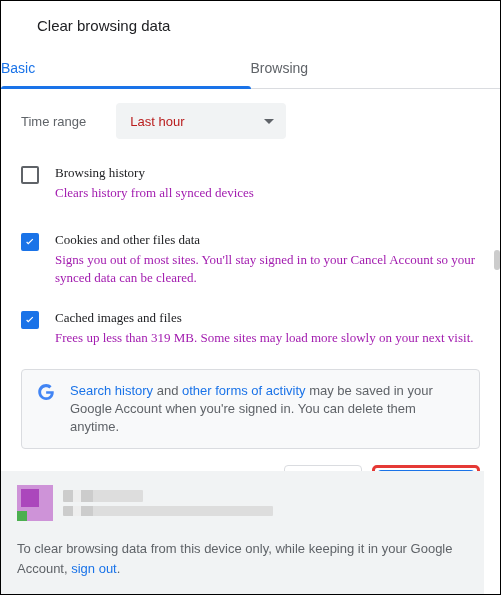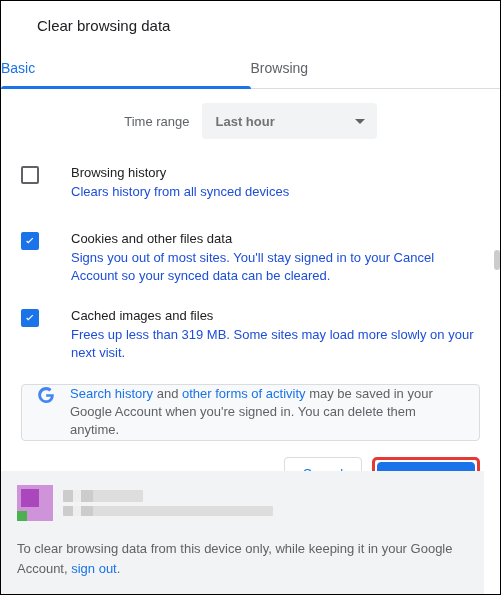--- a/index.html
+++ b/index.html
@@ -4,35 +4,35 @@
 <style>
 * { margin: 0; padding: 0; box-sizing: border-box; }
 body { font-family: Arial, sans-serif; font-size: 13px; color: #202124; width: 501px; height: 595px; border: 1px solid #000; position: relative; background: #fff; }
 .header { padding: 16px 20px 0 36px; }
 .title { font-size: 15px; color: #202124; margin-bottom: 14px; }
 .tabs { display: flex; border-bottom: 1px solid #dadce0; }
 .tab { flex: 1; padding: 12px 0; cursor: pointer; color: #5f6368; font-size: 14px; font-weight: 500; position: relative; }
 .tab.active { color: #1a73e8; }
 .tab.active::after { content: ""; position: absolute; left: 0; right: 0; bottom: -1px; height: 3px; background: #1a73e8; border-radius: 3px 3px 0 0; }
 .body { padding: 14px 20px 0 20px; position: relative; }
-.time-row { display: flex; align-items: center; gap: 12px; margin-bottom: 26px; justify-content: center; }
+.time-row { display: flex; align-items: center; gap: 30px; margin-bottom: 26px; }
 .time-label { color: #5f6368; }
 .select { background: #f1f3f4; border-radius: 4px; height: 36px; display: flex; align-items: center; padding: 0 12px 0 14px; gap: 80px; cursor: pointer; }
-.select-text { color: #737373; font-weight: bold; }
+.select-text { color: #b91c1c; }
 .caret { border-left: 5px solid transparent; border-right: 5px solid transparent; border-top: 5px solid #5f6368; }
-.option { display: flex; align-items: flex-start; gap: 32px; margin-bottom: 22px; }
+.option { display: flex; align-items: flex-start; gap: 16px; margin-bottom: 22px; font-family: Liberation Serif, serif; }
 .option.first { margin-bottom: 30px; }
 .checkbox { width: 18px; height: 18px; border: 2px solid #5f6368; border-radius: 2px; margin-top: 1px; flex-shrink: 0; cursor: pointer; display: flex; align-items: center; justify-content: center; }
 .checkbox.checked { background: #1a73e8; border-color: #1a73e8; }
 .checkbox.checked svg { display: block; }
 .checkbox svg { display: none; width: 14px; height: 14px; }
 .opt-content { flex: 1; }
 .opt-title { color: #202124; margin-bottom: 3px; }
-.opt-desc { color: #1d4ed8; line-height: 1.4; }
-.info-box { background: #f8f9fa; border: 1px solid #dadce0; border-radius: 4px; padding: 0 14px; display: flex; gap: 14px; align-items: flex-start; margin-bottom: 16px; }
+.opt-desc { color: #a21caf; line-height: 1.4; }
+.info-box { background: #f8f9fa; border: 1px solid #dadce0; border-radius: 4px; padding: 12px 14px; display: flex; gap: 14px; align-items: flex-start; margin-bottom: 16px; }
 .g-icon { width: 20px; height: 20px; flex-shrink: 0; }
 .info-text { color: #5f6368; line-height: 1.4; }
 .info-text a { color: #1a73e8; text-decoration: none; cursor: pointer; }
 .buttons { display: flex; justify-content: flex-end; gap: 10px; padding: 0 20px 16px 0; }
 .btn { height: 34px; padding: 0 18px; border-radius: 4px; font-size: 13px; font-weight: 500; cursor: pointer; display: inline-flex; align-items: center; }
 .btn-cancel { background: #fff; border: 1px solid #dadce0; color: #1a73e8; }
 .btn-primary { background: #1a73e8; border: 1px solid #1a73e8; color: #fff; }
 .highlight-ring { border: 3px solid #e53935; border-radius: 5px; padding: 2px; }
 .footer { background: #f1f3f4; padding: 14px 16px 16px 16px; position: absolute; bottom: 0; left: 0; right: 16px; }
 .profile-row { display: flex; align-items: center; gap: 10px; margin-bottom: 18px; }

